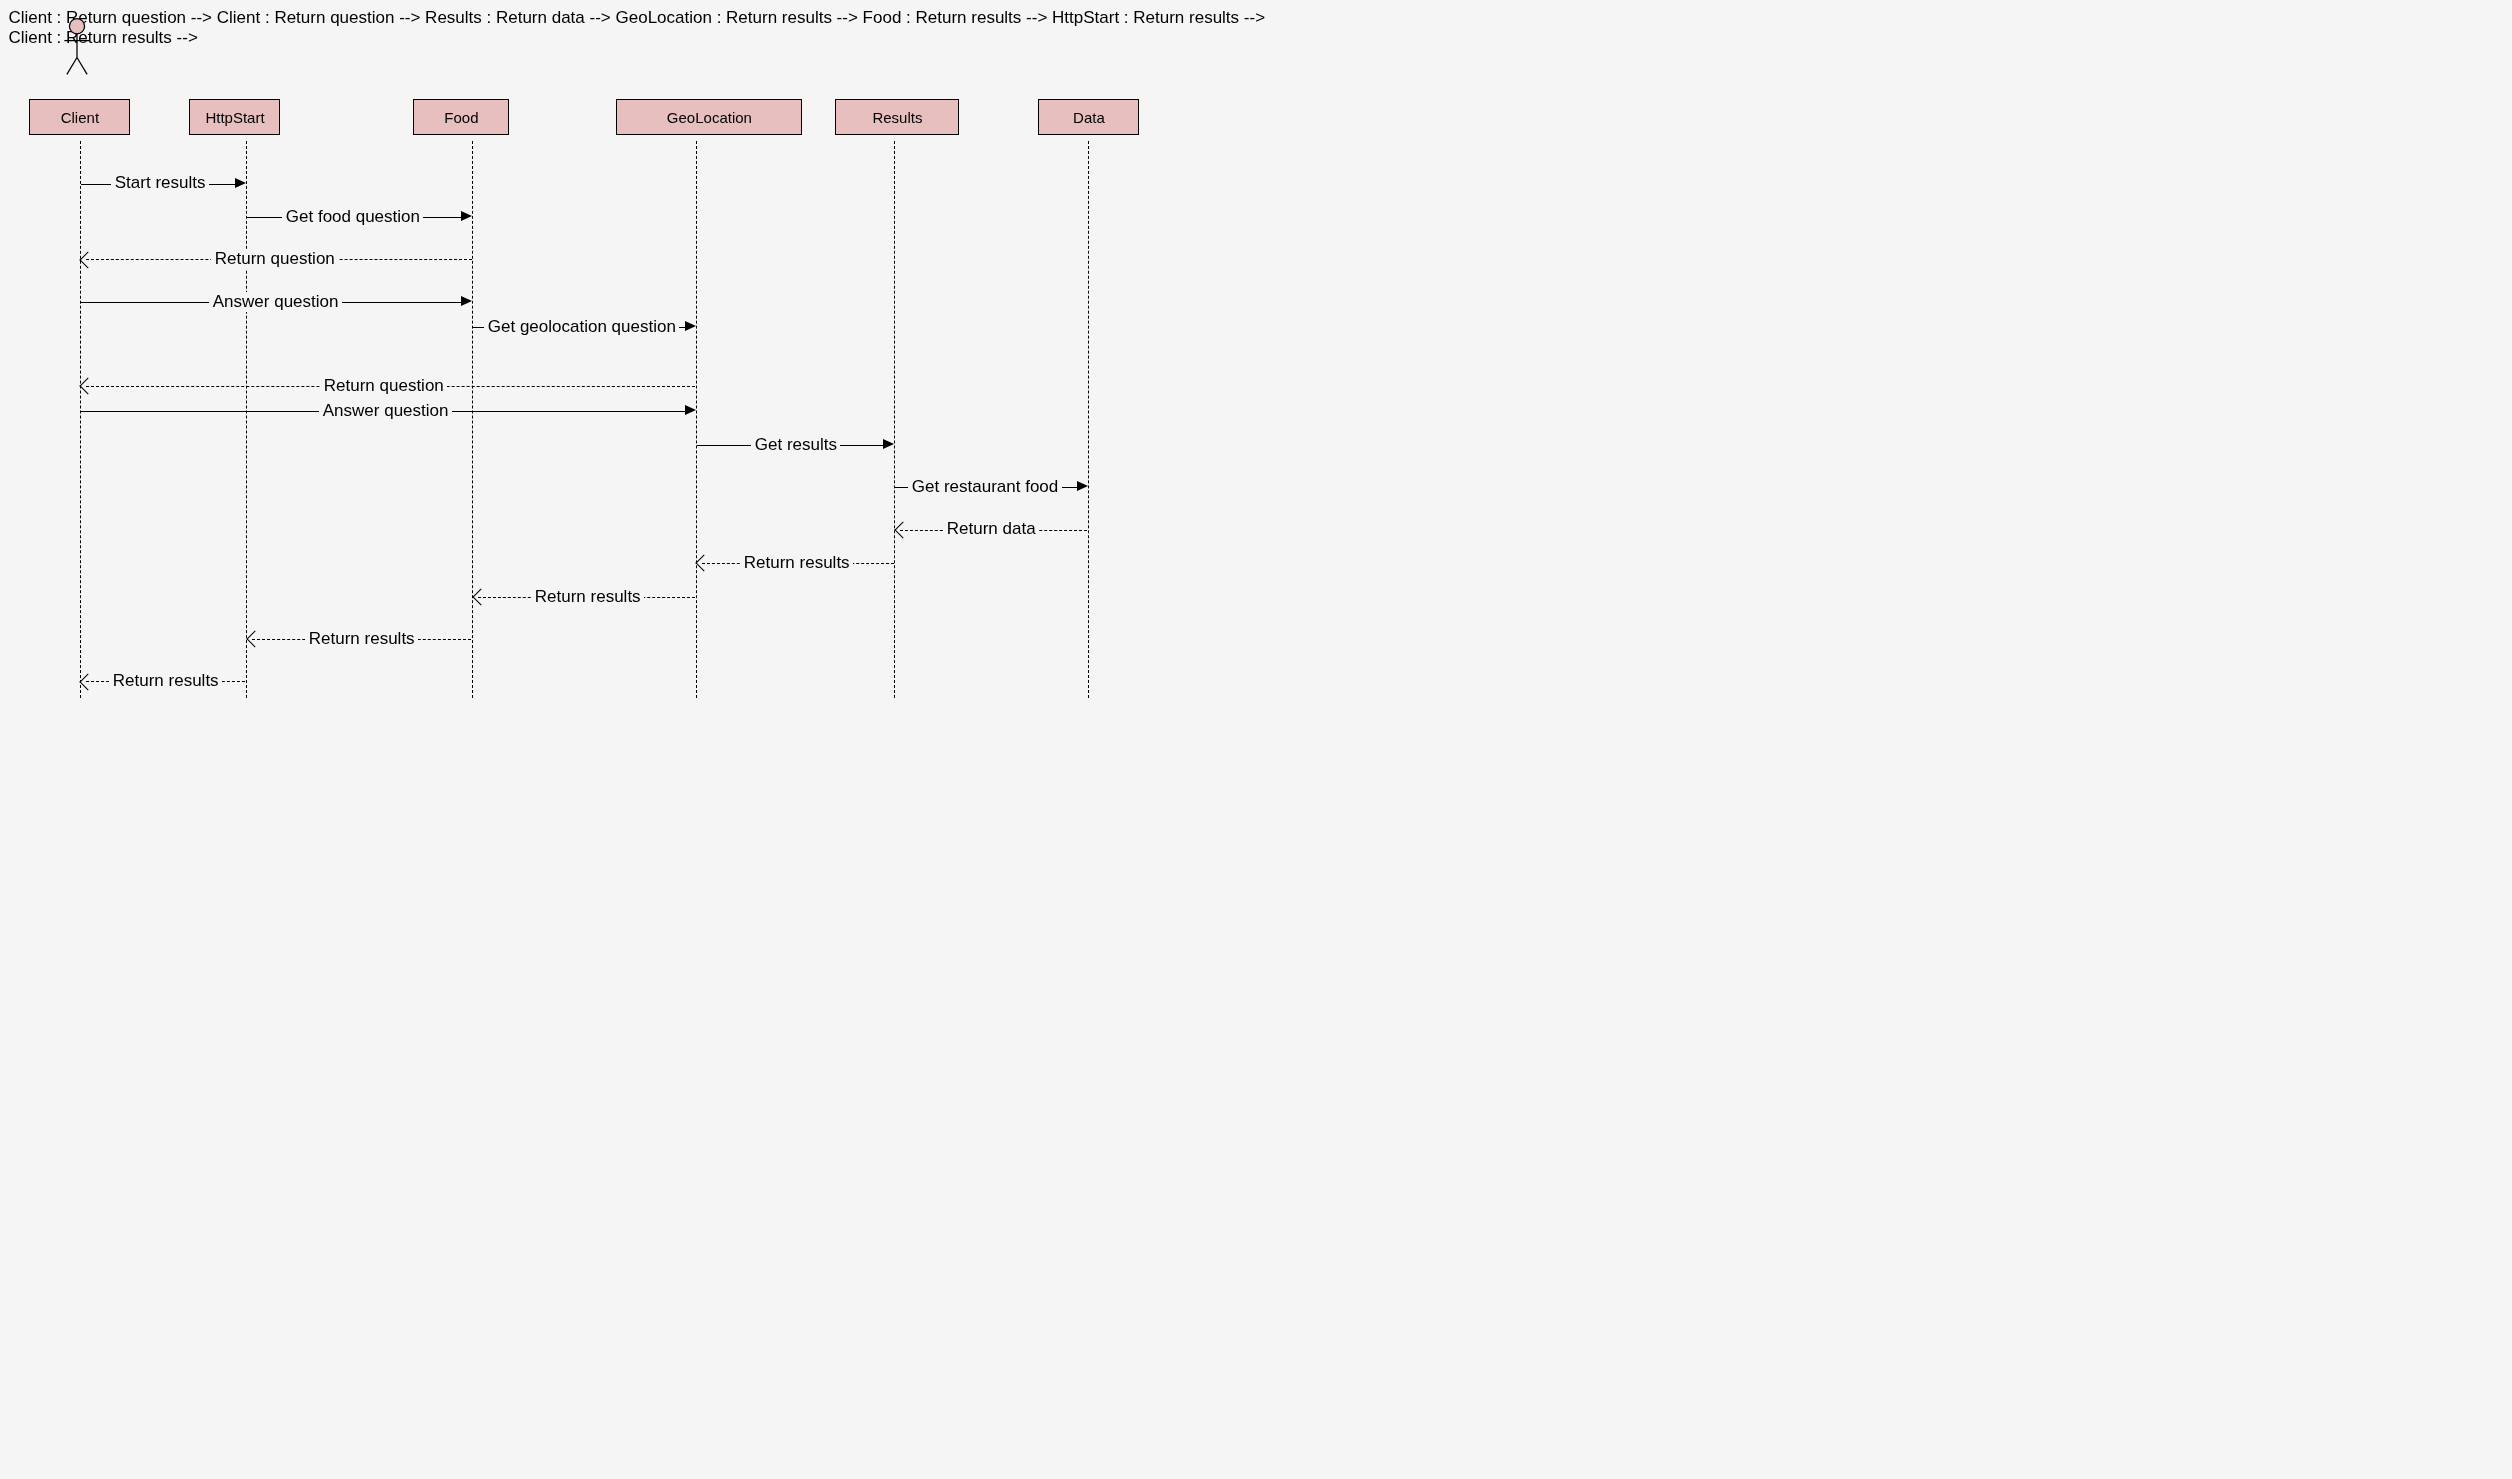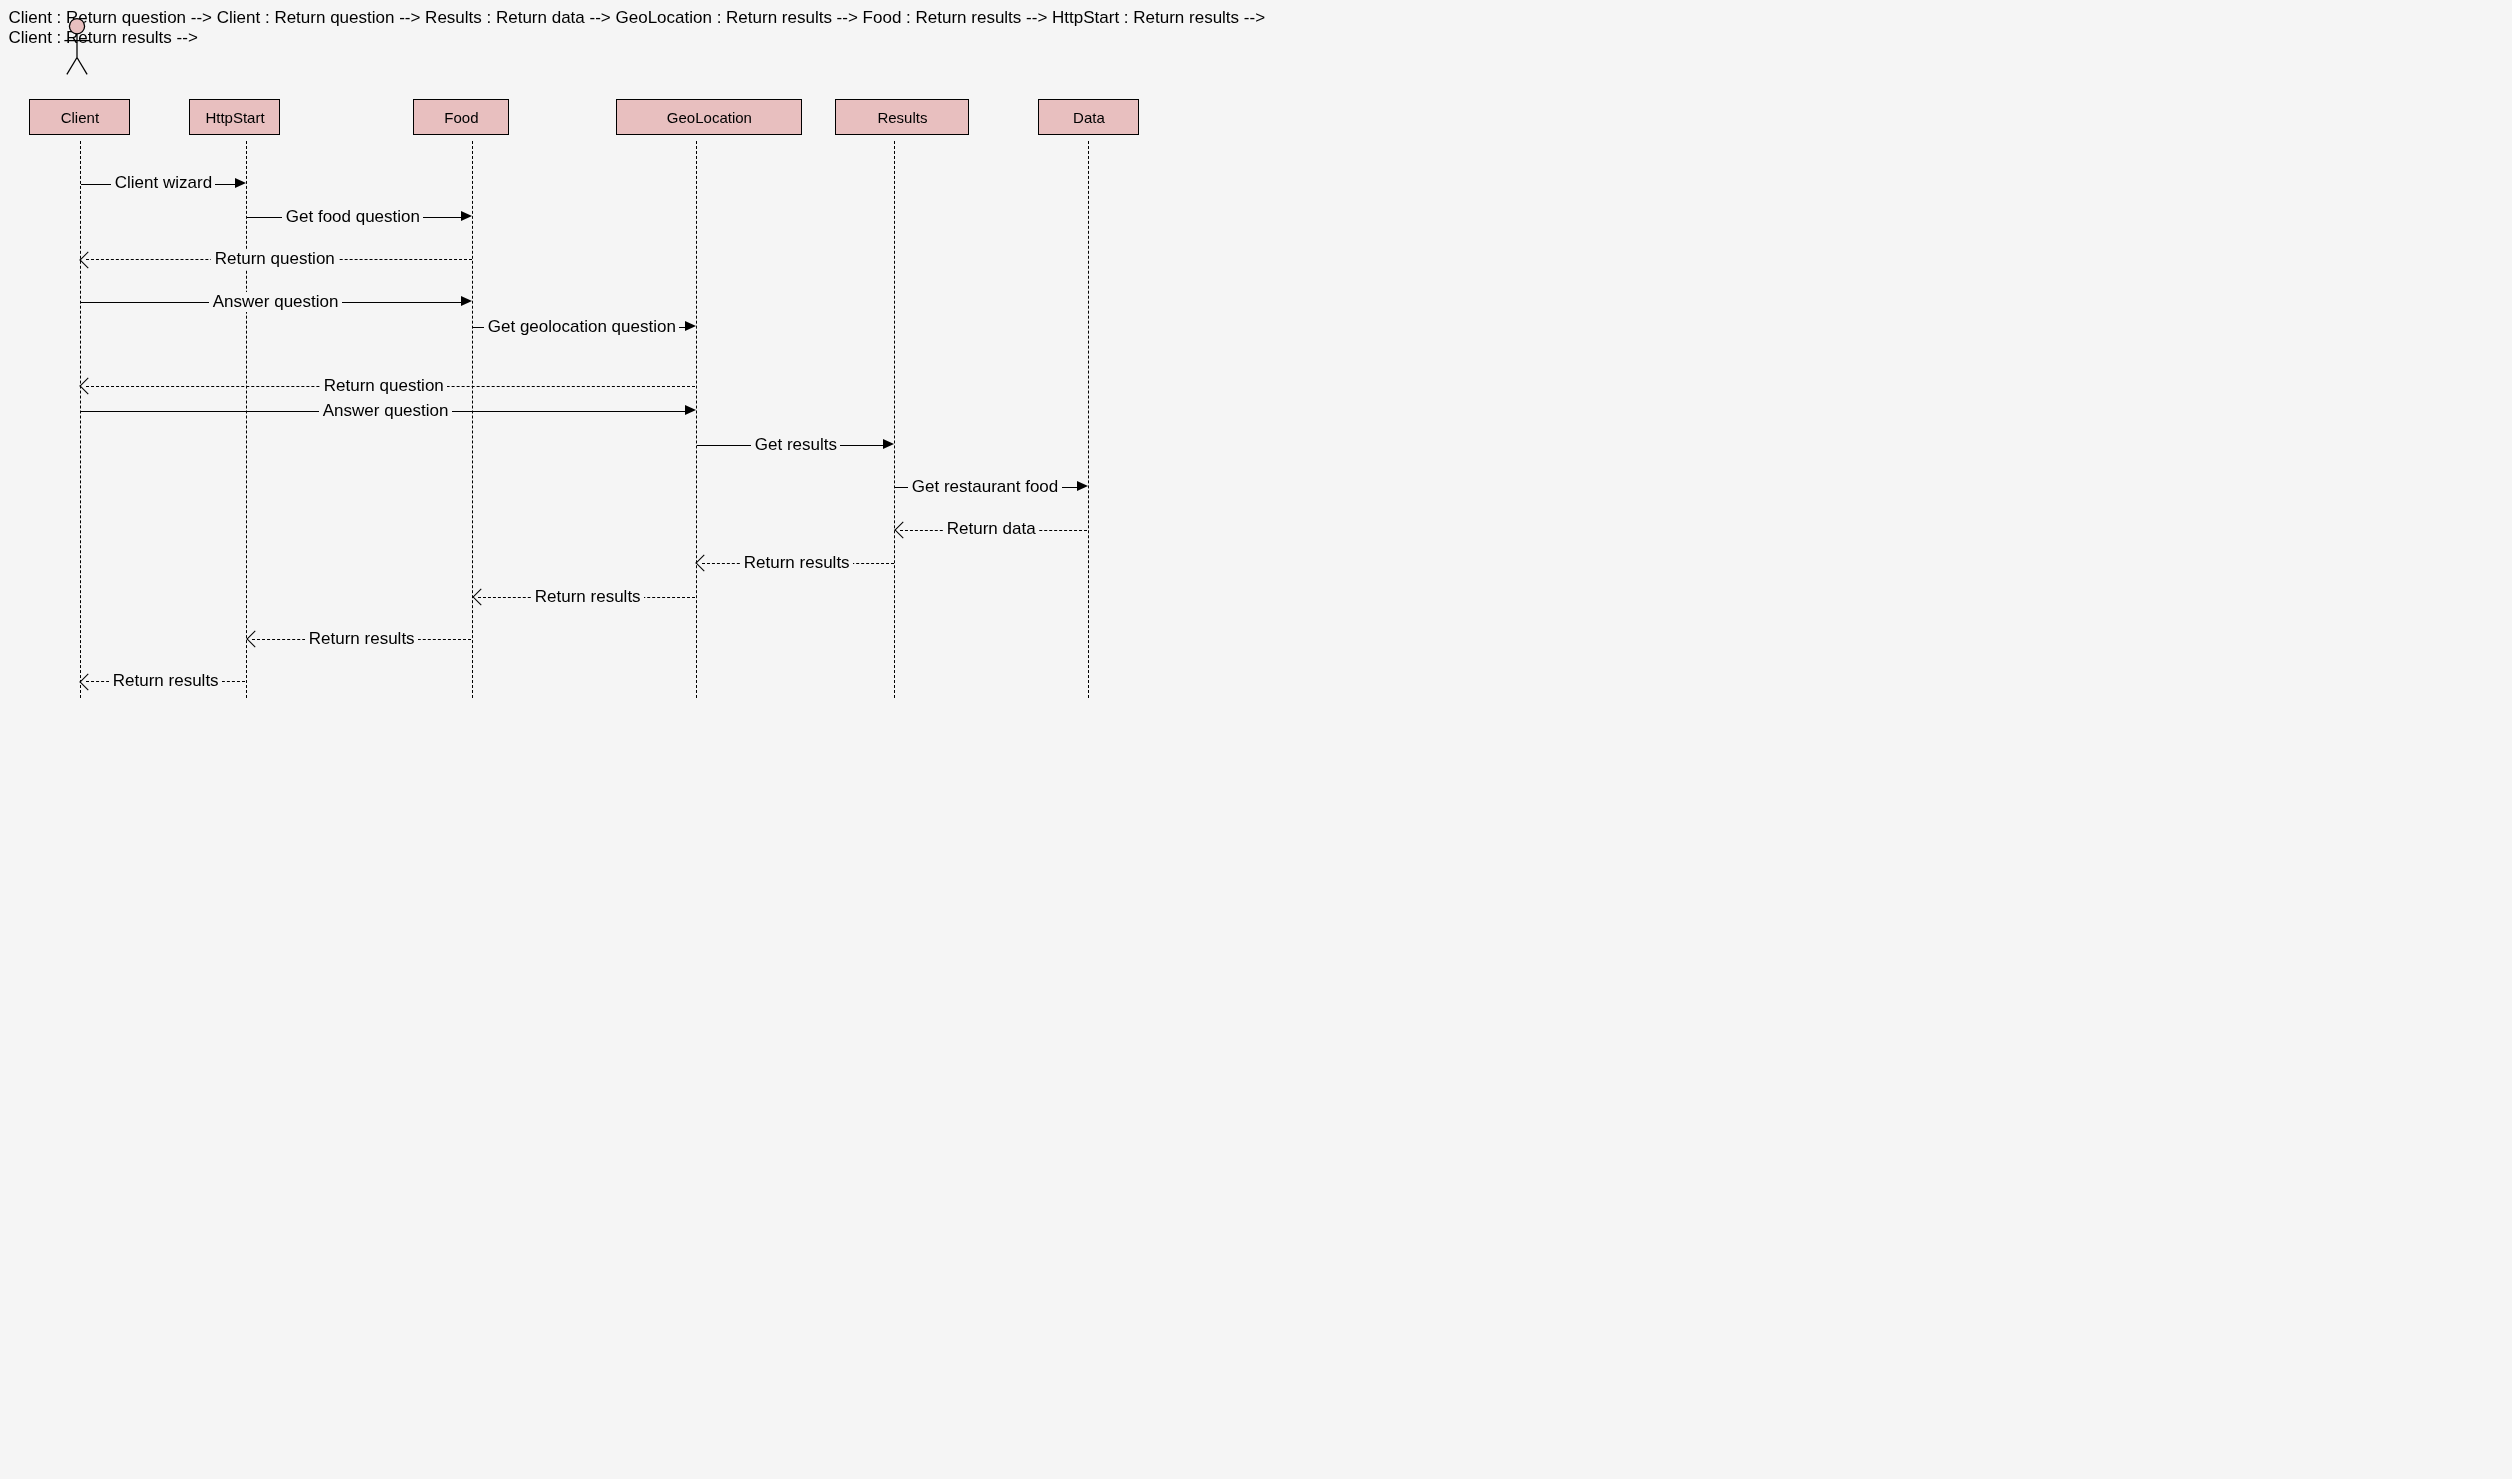--- a/index.html
+++ b/index.html
@@ -87,39 +87,39 @@
   </div>
   <div class="participant" style="left:181px; top:91px; width:91px;">
     <span>HttpStart</span>
   </div>
   <div class="participant" style="left:405px; top:91px; width:96px;text-align:center;">
     <span>Food</span>
   </div>
   <div class="participant" style="left:608px; top:91px; width:186px;">
     <span>GeoLocation</span>
   </div>
-  <div class="participant" style="left:827px; top:91px; width:134px;">
+  <div class="participant" style="left:827px; top:91px; width:124px;">
     <span>Results</span>
   </div>
   <div class="participant" style="left:1030px; top:91px; width:101px;">
     <span>Data</span>
   </div>
 
   
   <div class="lifeline" style="left:72px; top:133px; height:557px;"></div>
   <div class="lifeline" style="left:238px; top:133px; height:557px;"></div>
   <div class="lifeline" style="left:464px; top:133px; height:557px;"></div>
   <div class="lifeline" style="left:688px; top:133px; height:557px;"></div>
   <div class="lifeline" style="left:886px; top:133px; height:557px;"></div>
   <div class="lifeline" style="left:1080px; top:133px; height:557px;"></div>
 
   
   <div class="msg-line" style="left:73px; top:176px; width:154px;"></div>
   <div class="arrow-right" style="left:227px; top:170px;"></div>
-  <div class="msg-label" style="left:103px; top:165px;">Client wizard</div>
+  <div class="msg-label" style="left:103px; top:165px;">Start results</div>
 
   
   <div class="msg-line" style="left:239px; top:209px; width:214px;"></div>
   <div class="arrow-right" style="left:453px; top:203px;"></div>
   <div class="msg-label" style="left:274px; top:199px;">Get food question</div>
 
    Client : Return question --&gt;
   <div class="msg-line msg-dashed" style="left:78px; top:251px; width:386px;"></div>
   <div class="arrow-left-open" style="left:74px; top:246px;"></div>
   <div class="msg-label" style="left:203px; top:241px;">Return question</div>

